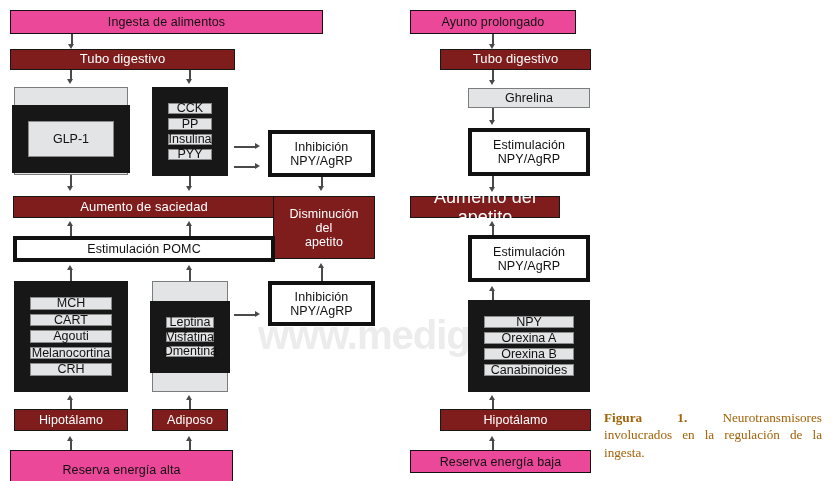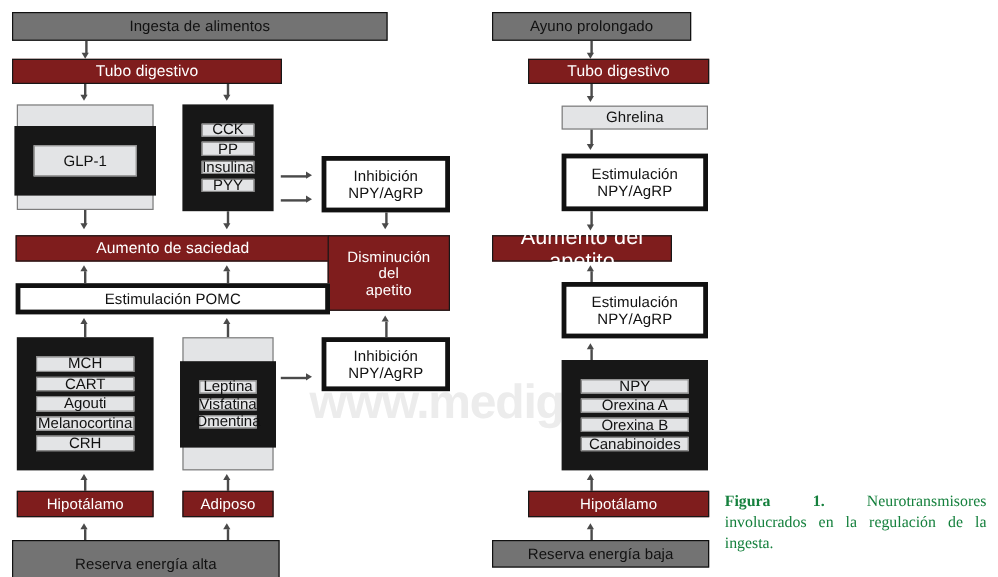--- a/index.html
+++ b/index.html
@@ -19,21 +19,21 @@
     display:flex;
     align-items:center;
     justify-content:center;
     text-align:center;
     line-height:1.12;
     font-size:12.5px;
     letter-spacing:.1px;
     white-space:pre-line;
   }
   .thin{          
-    background:#737373;
+    background:#ec4899;
     border:1.4px solid #111111;
     color:#111111;
   }
   .thick{         
     background:#ffffff;
     border:4px solid #111111;
     color:#111111;
   }
   .solid{         
     background:#7f1d1d;
@@ -96,21 +96,21 @@
     user-select:none;
   }
 
   
   .caption{
     position:absolute;
     width:218px;
     font-family:"Liberation Serif", serif;
     font-size:13.2px;
     line-height:1.32;
-    color:#15803d;
+    color:#a16207;
     text-align:justify;
   }
   .caption b{font-weight:bold;}
 </style>
 </head>
 <body>
 
 <div id="stage">
 
   <div class="watermark" style="left:258px;top:313px;">www.medigraphic</div>
@@ -121,21 +121,21 @@
   <div class="arrow-d" style="left:68px;top:44px;"></div>
 
   <div class="node solid" style="left:10px;top:49px;width:225px;height:21px;font-size:13px;">Tubo digestivo</div>
 
   <div class="vline" style="left:70px;top:70px;height:10px;"></div>
   <div class="arrow-d" style="left:67px;top:79px;"></div>
   <div class="vline" style="left:189px;top:70px;height:10px;"></div>
   <div class="arrow-d" style="left:186px;top:79px;"></div>
 
   <div class="panel" style="left:14px;top:87px;width:114px;height:88px;"></div>
-  <div class="stackbox" style="left:12px;top:105px;width:118px;height:58px;gap:32px;">
+  <div class="stackbox" style="left:12px;top:105px;width:118px;height:68px;gap:32px;">
     <div class="row">GLP-1</div>
   </div>
 
   <div class="stackbox" style="left:152px;top:87px;width:76px;height:89px;">
     <div class="row">CCK</div>
     <div class="row">PP</div>
     <div class="row">Insulina</div>
     <div class="row">PYY</div>
   </div>
 

